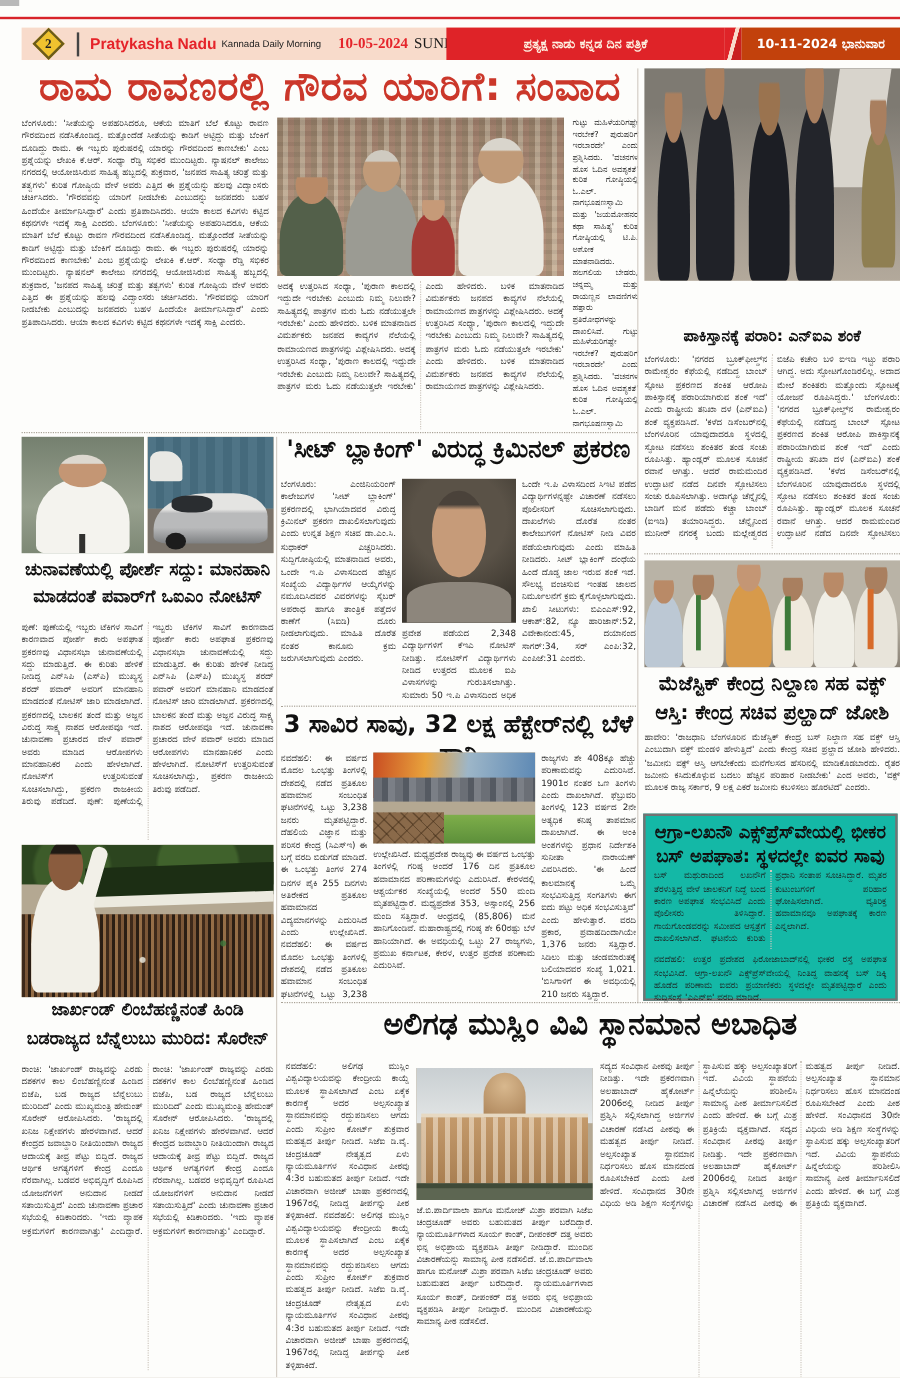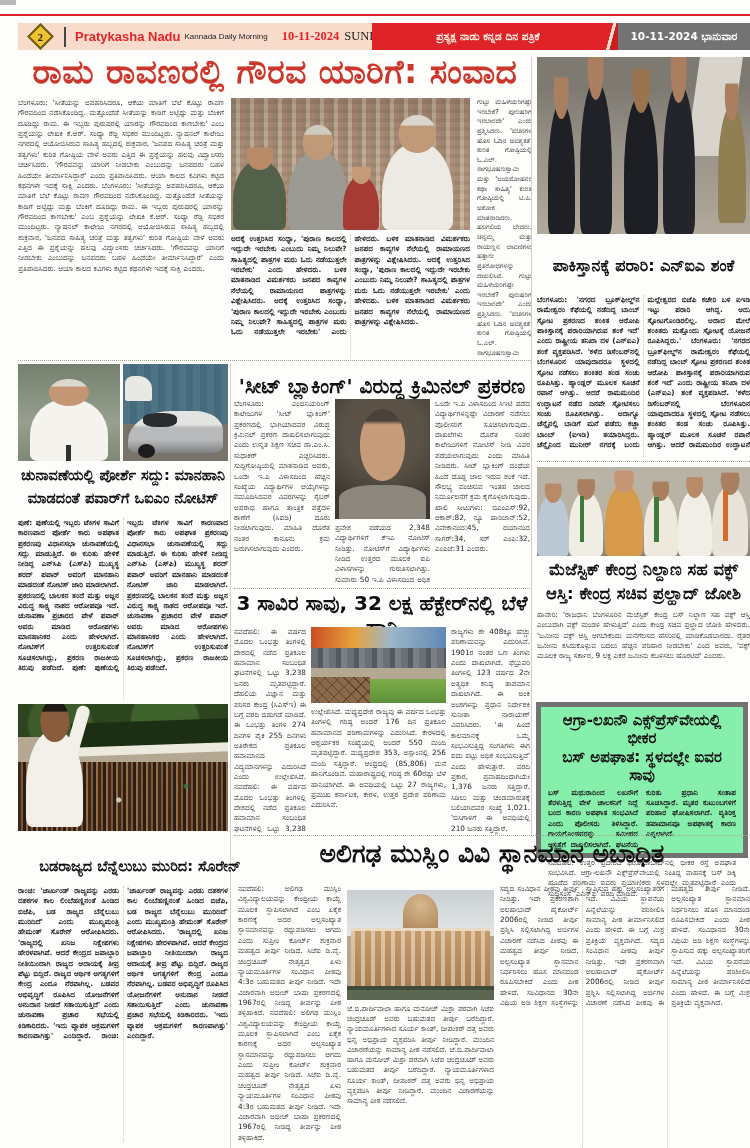--- a/index.html
+++ b/index.html
@@ -18,32 +18,32 @@
   .m-en{font-family:"Liberation Sans",sans-serif;font-weight:bold;font-size:13px;color:#e5242a;white-space:nowrap;}
   .m-sub{font-family:"Liberation Sans",sans-serif;font-size:8px;color:#222;margin-left:4px;white-space:nowrap;}
   .hdr-date{margin-left:14px;display:flex;gap:5px;align-items:baseline;font-family:"Liberation Serif",serif;
             font-size:12.5px;white-space:nowrap;}
   .hdr-date .d1{color:#e5242a;font-weight:bold;}
   .hdr-date .d2{color:#1a1a1a;}
   .red-band{position:absolute;left:354px;right:0;top:0;bottom:0;display:flex;}
   .band-title{flex:1;background:#df2328;color:#fdf3e3;display:flex;align-items:center;justify-content:center;
               font-size:10.5px;font-weight:bold;}
   .band-slash{width:14px;background:linear-gradient(105deg,#df2328 42%,#f8dbcb 44%,#f8dbcb 58%,#c9201f 60%);}
-  .band-date{width:132px;background:#737373;color:#fff;display:flex;align-items:center;justify-content:center;
+  .band-date{width:132px;background:#c2410c;color:#fff;display:flex;align-items:center;justify-content:center;
              font-size:10.5px;font-weight:bold;}
   
   .vrule{width:1px;background:#d4cec6;}
   .hdot{border-top:1px dotted #a9a296;height:0;}
   
   .hl{font-weight:700;color:#101010;text-align:center;line-height:1.18;}
   .lead-hl{top:52px;left:18px;width:514px;font-size:33px;font-weight:800;color:#cb372a;
            white-space:nowrap;text-align:center;letter-spacing:.5px;}
   
   .bt{font-size:7.3px;line-height:1.42;text-align:justify;color:#1c1c1c;overflow:hidden;word-break:break-word;}
-  .cols2{column-count:2;column-gap:8px;column-rule:1px dotted #cfc9c0;font-weight:bold;}
+  .cols2{column-count:2;column-gap:8px;column-rule:1px dotted #cfc9c0;}
   .cols3{column-count:3;column-gap:7px;column-rule:1px dotted #cfc9c0;}
   
   .ph{overflow:hidden;background:#b4a892;}
   .ph i,.ph b{position:absolute;display:block;}
   .p{position:absolute;border-radius:46% 46% 10% 10%/58% 58% 10% 10%;}
   .p::before{content:"";position:absolute;left:50%;transform:translateX(-50%);top:-32%;width:52%;height:44%;
              border-radius:50%;background:linear-gradient(180deg,var(--hair,transparent) 0 26%,var(--skin,#c69a78) 30%);}
   .ph-audience{background:
      repeating-linear-gradient(90deg,rgba(102,72,48,.25) 0 5px,rgba(255,240,220,.16) 5px 9px,rgba(140,60,50,.2) 9px 14px),
      repeating-linear-gradient(0deg,rgba(0,0,0,.07) 0 4px,transparent 4px 9px),
@@ -87,40 +87,40 @@
      linear-gradient(#6b4f38,#3a2b1e);}
   .ph-rally .speaker{left:4%;bottom:3%;width:27%;height:76%;}
   .ph-rally .arm{left:25%;top:1%;width:6%;height:42%;background:#f2f0e8;transform:rotate(16deg);border-radius:6px;}
   .ph-court .sky{top:0;left:0;width:100%;height:42%;background:linear-gradient(#c9cfd2,#e3e6e6);}
   .ph-court .dome{left:38%;top:4%;width:24%;height:36%;border-radius:50% 50% 12% 12%;
      background:radial-gradient(circle at 50% 28%,#d8b88e,#a87f54);}
   .ph-court .bldg{left:3%;bottom:13%;width:94%;height:50%;border-top:3px solid #e7d9c2;
      background:repeating-linear-gradient(90deg,rgba(255,250,240,.45) 0 4px,transparent 4px 10px),
      linear-gradient(180deg,#c49a6b,#a97f52);}
   .ph-court .lawn{left:0;bottom:0;width:100%;height:13%;background:linear-gradient(#3f4a38 0 30%,#5d6652 32%);}
-  .bus-box{border:5px solid #737373;background:#86efac;box-sizing:border-box;padding:5px 7px;margin-top:24px;}
+  .bus-box{border:2px solid #737373;background:#14b8a6;box-sizing:border-box;padding:5px 7px;}
   .bus-box .hl{position:static;}
 </style>
 </head>
 <body>
 
 <div class="page">
 
   <div class="abs corner-mark"></div>
   <div class="abs topline"></div>
 
   <div class="abs header">
     <div class="diamond">
       <span>2</span>
     </div>
     <div class="hdr-div"></div>
     <span class="m-en">Pratykasha Nadu</span>
     <span class="m-sub">Kannada Daily Morning</span>
     <span class="hdr-date">
-      <span class="d1">10-11-2024</span>
+      <span class="d1">10-05-2024</span>
       <span class="d2">SUNDAY</span>
     </span>
     <div class="red-band">
       <div class="band-title">ಪ್ರತ್ಯಕ್ಷ ನಾಡು ಕನ್ನಡ ದಿನ ಪತ್ರಿಕೆ</div>
       <div class="band-slash"></div>
       <div class="band-date">10-11-2024 ಭಾನುವಾರ</div>
     </div>
   </div>
 
   <div class="abs lead-hl">ರಾಮ ರಾವಣರಲ್ಲಿ ಗೌರವ ಯಾರಿಗೆ: ಸಂವಾದ</div>
@@ -142,21 +142,21 @@
   <div class="abs hdot" style="top:360px;left:18px;width:513px;"></div>
 
   <div class="abs ph ph-police" style="top:57px;left:537px;width:213px;height:177px;">
     <i class="wall"></i>
     <i class="p" style="--skin:#a97f5f;background:#1e2026;left:5%;bottom:0;width:13%;height:74%;"></i>
     <i class="p" style="--skin:#a97f5f;background:#202228;left:20%;bottom:0;width:15%;height:86%;"></i>
     <i class="p" style="--skin:#9a734f;background:#1c1e24;left:41%;bottom:0;width:16%;height:78%;"></i>
     <i class="p" style="--skin:#a97f5f;background:#23252b;left:59%;bottom:0;width:15%;height:84%;"></i>
     <i class="p" style="--skin:#a97f5f;background:#8f7f52;right:2%;bottom:6%;width:13%;height:66%;"></i>
   </div>
-  <div class="abs hl" style="top:257px;left:537px;width:213px;font-size:16px;">ಪಾಕಿಸ್ತಾನಕ್ಕೆ ಪರಾರಿ: ಎನ್‌ಐಎ ಶಂಕೆ</div>
+  <div class="abs hl" style="top:273px;left:537px;width:213px;font-size:13px;">ಪಾಕಿಸ್ತಾನಕ್ಕೆ ಪರಾರಿ: ಎನ್‌ಐಎ ಶಂಕೆ</div>
   <div class="abs bt cols2" style="top:295px;left:537px;width:213px;height:162px;">ಬೆಂಗಳೂರು: 'ನಗರದ ಬ್ರೂಕ್‌ಫೀಲ್ಡ್‌ನ ರಾಮೇಶ್ವರಂ ಕೆಫೆಯಲ್ಲಿ ನಡೆದಿದ್ದ ಬಾಂಬ್ ಸ್ಫೋಟ ಪ್ರಕರಣದ ಶಂಕಿತ ಆರೋಪಿ ಪಾಕಿಸ್ತಾನಕ್ಕೆ ಪರಾರಿಯಾಗಿರುವ ಶಂಕೆ ಇದೆ' ಎಂದು ರಾಷ್ಟ್ರೀಯ ತನಿಖಾ ದಳ (ಎನ್‌ಐಎ) ಶಂಕೆ ವ್ಯಕ್ತಪಡಿಸಿದೆ. 'ಕಳೆದ ಡಿಸೆಂಬರ್‌ನಲ್ಲಿ ಬೆಂಗಳೂರಿನ ಯಾವುದಾದರೂ ಸ್ಥಳದಲ್ಲಿ ಸ್ಫೋಟ ನಡೆಸಲು ಶಂಕಿತರ ತಂಡ ಸಂಚು ರೂಪಿಸಿತ್ತು. ಹ್ಯಾಂಡ್ಲರ್ ಮೂಲಕ ಸೂಚನೆ ರವಾನೆ ಆಗಿತ್ತು. ಆದರೆ ರಾಮಮಂದಿರ ಉದ್ಘಾಟನೆ ನಡೆದ ದಿನವೇ ಸ್ಫೋಟಿಸಲು ಸಂಚು ರೂಪಿಸಲಾಗಿತ್ತು. ಅದಾಗ್ಯೂ ಚೆನ್ನೈನಲ್ಲಿ ಬಾಡಿಗೆ ಮನೆ ಪಡೆದು ಕಚ್ಚಾ ಬಾಂಬ್ (ಐಇಡಿ) ತಯಾರಿಸಿದ್ದರು. ಚೆನ್ನೈನಿಂದ ಮುನೀರ್ ನಗರಕ್ಕೆ ಬಂದು ಮಲ್ಲೇಶ್ವರದ ಬಿಜೆಪಿ ಕಚೇರಿ ಬಳಿ ಐಇಡಿ ಇಟ್ಟು ಪರಾರಿ ಆಗಿದ್ದ. ಅದು ಸ್ಫೋಟಗೊಂಡಿರಲಿಲ್ಲ. ಅದಾದ ಮೇಲೆ ಶಂಕಿತರು ಮತ್ತೊಂದು ಸ್ಫೋಟಕ್ಕೆ ಯೋಜನೆ ರೂಪಿಸಿದ್ದರು.' ಬೆಂಗಳೂರು: 'ನಗರದ ಬ್ರೂಕ್‌ಫೀಲ್ಡ್‌ನ ರಾಮೇಶ್ವರಂ ಕೆಫೆಯಲ್ಲಿ ನಡೆದಿದ್ದ ಬಾಂಬ್ ಸ್ಫೋಟ ಪ್ರಕರಣದ ಶಂಕಿತ ಆರೋಪಿ ಪಾಕಿಸ್ತಾನಕ್ಕೆ ಪರಾರಿಯಾಗಿರುವ ಶಂಕೆ ಇದೆ' ಎಂದು ರಾಷ್ಟ್ರೀಯ ತನಿಖಾ ದಳ (ಎನ್‌ಐಎ) ಶಂಕೆ ವ್ಯಕ್ತಪಡಿಸಿದೆ. 'ಕಳೆದ ಡಿಸೆಂಬರ್‌ನಲ್ಲಿ ಬೆಂಗಳೂರಿನ ಯಾವುದಾದರೂ ಸ್ಥಳದಲ್ಲಿ ಸ್ಫೋಟ ನಡೆಸಲು ಶಂಕಿತರ ತಂಡ ಸಂಚು ರೂಪಿಸಿತ್ತು. ಹ್ಯಾಂಡ್ಲರ್ ಮೂಲಕ ಸೂಚನೆ ರವಾನೆ ಆಗಿತ್ತು. ಆದರೆ ರಾಮಮಂದಿರ ಉದ್ಘಾಟನೆ ನಡೆದ ದಿನವೇ ಸ್ಫೋಟಿಸಲು ಸಂಚು ರೂಪಿಸಲಾಗಿತ್ತು. ಅದಾಗ್ಯೂ ಚೆನ್ನೈನಲ್ಲಿ ಬಾಡಿಗೆ ಮನೆ ಪಡೆದು ಕಚ್ಚಾ ಬಾಂಬ್ (ಐಇಡಿ) ತಯಾರಿಸಿದ್ದರು. ಚೆನ್ನೈನಿಂದ ಮುನೀರ್ ನಗರಕ್ಕೆ ಬಂದು ಮಲ್ಲೇಶ್ವರದ ಬಿಜೆಪಿ ಕಚೇರಿ ಬಳಿ ಐಇಡಿ ಇಟ್ಟು ಪರಾರಿ ಆಗಿದ್ದ. ಅದು ಸ್ಫೋಟಗೊಂಡಿರಲಿಲ್ಲ. ಅದಾದ ಮೇಲೆ ಶಂಕಿತರು ಮತ್ತೊಂದು ಸ್ಫೋಟಕ್ಕೆ ಯೋಜನೆ ರೂಪಿಸಿದ್ದರು.'</div>
 
   <div class="abs hdot" style="top:461px;left:537px;width:213px;"></div>
 
   <div class="abs ph ph-waqf" style="top:467px;left:537px;width:213px;height:89px;">
     <i class="p" style="--skin:#b98a67;background:#bcc8d4;left:0;bottom:0;width:15%;height:68%;"></i>
     <i class="p" style="--skin:#a97f5f;--scarf:#3e7a3a;background:#efede4;left:15%;bottom:0;width:16%;height:72%;"></i>
     <i class="p" style="--skin:#c49674;background:#d79a4b;left:32%;bottom:0;width:18%;height:80%;"></i>
     <i class="p" style="--skin:#a97f5f;--scarf:#3e7a3a;background:#efe9dd;left:50%;bottom:0;width:16%;height:70%;"></i>
     <i class="p" style="--skin:#b98a67;background:#f0eee6;left:66%;bottom:0;width:16%;height:74%;"></i>
@@ -166,21 +166,21 @@
   <div class="abs hl" style="top:584px;left:537px;width:213px;font-size:16.5px;">ಆಸ್ತಿ: ಕೇಂದ್ರ ಸಚಿವ ಪ್ರಲ್ಹಾದ್ ಜೋಶಿ</div>
   <div class="abs bt" style="top:610px;left:537px;width:213px;height:64px;">ಹಾವೇರಿ: 'ರಾಜಧಾನಿ ಬೆಂಗಳೂರಿನ ಮೆಜೆಸ್ಟಿಕ್ ಕೇಂದ್ರ ಬಸ್ ನಿಲ್ದಾಣ ಸಹ ವಕ್ಫ್ ಆಸ್ತಿ ಎಂಬುದಾಗಿ ವಕ್ಫ್ ಮಂಡಳಿ ಹೇಳುತ್ತಿದೆ' ಎಂದು ಕೇಂದ್ರ ಸಚಿವ ಪ್ರಲ್ಹಾದ ಜೋಶಿ ಹೇಳಿದರು. 'ಜಮೀನು ವಕ್ಫ್ ಆಸ್ತಿ ಆಗಬೇಕೆಂದು ಮನೆಗೆಲಸದ ಹೆಸರಿನಲ್ಲಿ ಮಾಡಿಕೊಡಬಾರದು. ರೈತರ ಜಮೀನು ಕಸಿದುಕೊಳ್ಳುವ ಬದಲು ಹೆಚ್ಚಿನ ಪರಿಹಾರ ನೀಡಬೇಕು' ಎಂದ ಅವರು, 'ವಕ್ಫ್ ಮೂಲಕ ರಾಜ್ಯ ಸರ್ಕಾರ, 9 ಲಕ್ಷ ಎಕರೆ ಜಮೀನು ಕಬಳಿಸಲು ಹೊರಟಿದೆ' ಎಂದರು.</div>
 
   <div class="abs bus-box" style="top:678px;left:536px;width:212px;height:156px;">
     <div class="hl" style="font-size:15px;">ಆಗ್ರಾ-ಲಖನೌ ಎಕ್ಸ್‌ಪ್ರೆಸ್‌ವೇಯಲ್ಲಿ ಭೀಕರ</div>
     <div class="hl" style="font-size:15px;margin-top:2px;">ಬಸ್ ಅಪಘಾತ: ಸ್ಥಳದಲ್ಲೇ ಐವರ ಸಾವು</div>
     <div class="bt cols2" style="margin-top:3px;height:66px;">ಬಸ್ ಮಥುರಾದಿಂದ ಲಖನೌಗೆ ತೆರಳುತ್ತಿದ್ದ ವೇಳೆ ಚಾಲಕನಿಗೆ ನಿದ್ದೆ ಬಂದ ಕಾರಣ ಅಪಘಾತ ಸಂಭವಿಸಿದೆ ಎಂದು ಪೊಲೀಸರು ತಿಳಿಸಿದ್ದಾರೆ. ಗಾಯಗೊಂಡವರನ್ನು ಸಮೀಪದ ಆಸ್ಪತ್ರೆಗೆ ದಾಖಲಿಸಲಾಗಿದೆ. ಘಟನೆಯ ಕುರಿತು ಪ್ರಧಾನಿ ಸಂತಾಪ ಸೂಚಿಸಿದ್ದಾರೆ. ಮೃತರ ಕುಟುಂಬಗಳಿಗೆ ಪರಿಹಾರ ಘೋಷಿಸಲಾಗಿದೆ. ವ್ಯತಿರಿಕ್ತ ಹವಾಮಾನವೂ ಅಪಘಾತಕ್ಕೆ ಕಾರಣ ಎನ್ನಲಾಗಿದೆ.</div>
     <div class="bt" style="margin-top:4px;height:46px;">ನವದೆಹಲಿ: ಉತ್ತರ ಪ್ರದೇಶದ ಫಿರೋಜಾಬಾದ್‌ನಲ್ಲಿ ಭೀಕರ ರಸ್ತೆ ಅಪಘಾತ ಸಂಭವಿಸಿದೆ. ಆಗ್ರಾ-ಲಖನೌ ಎಕ್ಸ್‌ಪ್ರೆಸ್‌ವೇಯಲ್ಲಿ ನಿಂತಿದ್ದ ವಾಹನಕ್ಕೆ ಬಸ್ ಡಿಕ್ಕಿ ಹೊಡೆದ ಪರಿಣಾಮ ಐವರು ಪ್ರಯಾಣಿಕರು ಸ್ಥಳದಲ್ಲೇ ಮೃತಪಟ್ಟಿದ್ದಾರೆ ಎಂದು ಸುದ್ದಿಸಂಸ್ಥೆ 'ಎಎನ್‌ಐ' ವರದಿ ಮಾಡಿದೆ.</div>
   </div>
 
-  <div class="abs hl" style="top:375px;left:234px;width:296px;font-size:20px;">'ಸೀಟ್ ಬ್ಲಾಕಿಂಗ್' ವಿರುದ್ಧ ಕ್ರಿಮಿನಲ್ ಪ್ರಕರಣ</div>
+  <div class="abs hl" style="top:363px;left:234px;width:296px;font-size:20px;">'ಸೀಟ್ ಬ್ಲಾಕಿಂಗ್' ವಿರುದ್ಧ ಕ್ರಿಮಿನಲ್ ಪ್ರಕರಣ</div>
   <div class="abs" style="top:399px;left:234px;width:296px;height:186px;">
     <div class="abs bt" style="left:0;top:0;width:96px;height:186px;">ಬೆಂಗಳೂರು: ಎಂಜಿನಿಯರಿಂಗ್ ಕಾಲೇಜುಗಳ 'ಸೀಟ್ ಬ್ಲಾಕಿಂಗ್' ಪ್ರಕರಣದಲ್ಲಿ ಭಾಗಿಯಾದವರ ವಿರುದ್ಧ ಕ್ರಿಮಿನಲ್ ಪ್ರಕರಣ ದಾಖಲಿಸಲಾಗುವುದು ಎಂದು ಉನ್ನತ ಶಿಕ್ಷಣ ಸಚಿವ ಡಾ.ಎಂ.ಸಿ. ಸುಧಾಕರ್ ಎಚ್ಚರಿಸಿದರು. ಸುದ್ದಿಗೋಷ್ಠಿಯಲ್ಲಿ ಮಾತನಾಡಿದ ಅವರು, ಒಂದೇ ಇ.ಪಿ ವಿಳಾಸದಿಂದ ಹೆಚ್ಚಿನ ಸಂಖ್ಯೆಯ ವಿದ್ಯಾರ್ಥಿಗಳ ಆಯ್ಕೆಗಳನ್ನು ನಮೂದಿಸಿದವರ ವಿವರಗಳನ್ನು ಸೈಬರ್ ಅಪರಾಧ ಹಾಗೂ ತಾಂತ್ರಿಕ ಪತ್ತೆದಳ ಠಾಣೆಗೆ (ಸಿಐಡಿ) ದೂರು ನೀಡಲಾಗುವುದು. ಮಾಹಿತಿ ದೊರೆತ ನಂತರ ಕಾನೂನು ಕ್ರಮ ಜರುಗಿಸಲಾಗುವುದು ಎಂದರು.</div>
     <div class="abs ph ph-portrait" style="left:101px;top:0;width:95px;height:120px;">
       <i class="head"></i>
         <i class="sh"></i>
     </div>
     <div class="abs bt" style="left:101px;top:124px;width:95px;height:62px;">ಪ್ರವೇಶ ಪಡೆಯದ 2,348 ವಿದ್ಯಾರ್ಥಿಗಳಿಗೆ ಕೆಇಎ ನೋಟಿಸ್ ನೀಡಿತ್ತು. ನೋಟಿಸ್‌ಗೆ ವಿದ್ಯಾರ್ಥಿಗಳು ನೀಡಿದ ಉತ್ತರದ ಮೂಲಕ ಐಪಿ ವಿಳಾಸಗಳನ್ನು ಗುರುತಿಸಲಾಗಿತ್ತು. ಸುಮಾರು 50 ಇ.ಪಿ ವಿಳಾಸದಿಂದ ಅಧಿಕ ಸಂಖ್ಯೆಯ ವಿದ್ಯಾರ್ಥಿಗಳು ಬಹು ಬೇಡಿಕೆ ಇರುವ ಕೋರ್ಸ್‌ಗಳ ಸೀಟು ಪಡೆದಿರುವುದು ದೃಢಪಟ್ಟಿದೆ ಎಂದರು.</div>
     <div class="abs bt" style="left:201px;top:0;width:95px;height:186px;">ಒಂದೇ ಇ.ಪಿ ವಿಳಾಸದಿಂದ ಸಿಇಟಿ ಪಡೆದ ವಿದ್ಯಾರ್ಥಿಗಳನ್ನಷ್ಟೇ ವಿಚಾರಣೆ ನಡೆಸಲು ಪೊಲೀಸರಿಗೆ ಸೂಚಿಸಲಾಗುವುದು. ದಾಖಲೆಗಳು ದೊರೆತ ನಂತರ ಕಾಲೇಜುಗಳಿಗೆ ನೋಟಿಸ್ ನೀಡಿ ವಿವರ ಪಡೆಯಲಾಗುವುದು ಎಂದು ಮಾಹಿತಿ ನೀಡಿದರು. ಸೀಟ್ ಬ್ಲಾಕಿಂಗ್ ದಂಧೆಯ ಹಿಂದೆ ದೊಡ್ಡ ಜಾಲ ಇರುವ ಶಂಕೆ ಇದೆ. ಸೌಲಭ್ಯ ವಂಚಿಸುವ ಇಂತಹ ಜಾಲದ ನಿರ್ಮೂಲನೆಗೆ ಕ್ರಮ ಕೈಗೊಳ್ಳಲಾಗುವುದು. ಖಾಲಿ ಸೀಟುಗಳು: ಬಿಎಂಎಸ್:92, ಆಕಾಶ್:82, ನ್ಯೂ ಹಾರಿಜಾನ್:52, ವಿವೇಕಾನಂದ:45, ದಯಾನಂದ ಸಾಗರ್:34, ಸರ್ ಎಂಪಿ:32, ಎಂಪಿಜೆ:31 ಎಂದರು.</div>
   </div>
 
@@ -214,21 +214,22 @@
   <div class="abs bt cols2" style="top:518px;left:18px;width:210px;height:182px;">ಪುಣೆ: ಪುಣೆಯಲ್ಲಿ ಇಬ್ಬರು ಟೆಕಿಗಳ ಸಾವಿಗೆ ಕಾರಣವಾದ ಪೋರ್ಶೆ ಕಾರು ಅಪಘಾತ ಪ್ರಕರಣವು ವಿಧಾನಸಭಾ ಚುನಾವಣೆಯಲ್ಲಿ ಸದ್ದು ಮಾಡುತ್ತಿದೆ. ಈ ಕುರಿತು ಹೇಳಿಕೆ ನೀಡಿದ್ದ ಎನ್‌ಸಿಪಿ (ಎಸ್‌ಪಿ) ಮುಖ್ಯಸ್ಥ ಶರದ್ ಪವಾರ್ ಅವರಿಗೆ ಮಾನಹಾನಿ ಮಾಡದಂತೆ ನೋಟಿಸ್ ಜಾರಿ ಮಾಡಲಾಗಿದೆ. ಪ್ರಕರಣದಲ್ಲಿ ಬಾಲಕನ ತಂದೆ ಮತ್ತು ಅಜ್ಜನ ವಿರುದ್ಧ ಸಾಕ್ಷ್ಯ ನಾಶದ ಆರೋಪವೂ ಇದೆ. ಚುನಾವಣಾ ಪ್ರಚಾರದ ವೇಳೆ ಪವಾರ್ ಅವರು ಮಾಡಿದ ಆರೋಪಗಳು ಮಾನಹಾನಿಕರ ಎಂದು ಹೇಳಲಾಗಿದೆ. ನೋಟಿಸ್‌ಗೆ ಉತ್ತರಿಸುವಂತೆ ಸೂಚಿಸಲಾಗಿದ್ದು, ಪ್ರಕರಣ ರಾಜಕೀಯ ತಿರುವು ಪಡೆದಿದೆ. ಪುಣೆ: ಪುಣೆಯಲ್ಲಿ ಇಬ್ಬರು ಟೆಕಿಗಳ ಸಾವಿಗೆ ಕಾರಣವಾದ ಪೋರ್ಶೆ ಕಾರು ಅಪಘಾತ ಪ್ರಕರಣವು ವಿಧಾನಸಭಾ ಚುನಾವಣೆಯಲ್ಲಿ ಸದ್ದು ಮಾಡುತ್ತಿದೆ. ಈ ಕುರಿತು ಹೇಳಿಕೆ ನೀಡಿದ್ದ ಎನ್‌ಸಿಪಿ (ಎಸ್‌ಪಿ) ಮುಖ್ಯಸ್ಥ ಶರದ್ ಪವಾರ್ ಅವರಿಗೆ ಮಾನಹಾನಿ ಮಾಡದಂತೆ ನೋಟಿಸ್ ಜಾರಿ ಮಾಡಲಾಗಿದೆ. ಪ್ರಕರಣದಲ್ಲಿ ಬಾಲಕನ ತಂದೆ ಮತ್ತು ಅಜ್ಜನ ವಿರುದ್ಧ ಸಾಕ್ಷ್ಯ ನಾಶದ ಆರೋಪವೂ ಇದೆ. ಚುನಾವಣಾ ಪ್ರಚಾರದ ವೇಳೆ ಪವಾರ್ ಅವರು ಮಾಡಿದ ಆರೋಪಗಳು ಮಾನಹಾನಿಕರ ಎಂದು ಹೇಳಲಾಗಿದೆ. ನೋಟಿಸ್‌ಗೆ ಉತ್ತರಿಸುವಂತೆ ಸೂಚಿಸಲಾಗಿದ್ದು, ಪ್ರಕರಣ ರಾಜಕೀಯ ತಿರುವು ಪಡೆದಿದೆ.</div>
 
   <div class="abs ph ph-rally" style="top:704px;left:18px;width:210px;height:127px;">
     <i class="trees"></i>
       <i class="canopy"></i>
       <i class="canlight"></i>
       <i class="crowd"></i>
     <i class="p speaker" style="--skin:#8a5c3e;--hair:#1f1a14;background:#f2f0e8;"></i>
     <i class="arm"></i>
   </div>
-  <div class="abs hl" style="top:858px;left:35px;width:210px;font-size:14.5px;text-align:center;">ಬಡರಾಜ್ಯದ ಬೆನ್ನೆಲುಬು ಮುರಿದ: ಸೊರೇನ್</div>
+  <div class="abs hl" style="top:834px;left:18px;width:210px;font-size:14.5px;">ಜಾರ್ಖಂಡ್ ಲಿಂಬೆಹಣ್ಣಿನಂತೆ ಹಿಂಡಿ</div>
+  <div class="abs hl" style="top:858px;left:18px;width:210px;font-size:14.5px;text-align:center;">ಬಡರಾಜ್ಯದ ಬೆನ್ನೆಲುಬು ಮುರಿದ: ಸೊರೇನ್</div>
   <div class="abs bt cols2" style="top:886px;left:18px;width:210px;height:256px;">ರಾಂಚಿ: 'ಜಾರ್ಖಂಡ್ ರಾಜ್ಯವನ್ನು ಎರಡು ದಶಕಗಳ ಕಾಲ ಲಿಂಬೆಹಣ್ಣಿನಂತೆ ಹಿಂಡಿದ ಬಿಜೆಪಿ, ಬಡ ರಾಜ್ಯದ ಬೆನ್ನೆಲುಬು ಮುರಿದಿದೆ' ಎಂದು ಮುಖ್ಯಮಂತ್ರಿ ಹೇಮಂತ್ ಸೊರೇನ್ ಆರೋಪಿಸಿದರು. 'ರಾಜ್ಯದಲ್ಲಿ ಖನಿಜ ನಿಕ್ಷೇಪಗಳು ಹೇರಳವಾಗಿವೆ. ಆದರೆ ಕೇಂದ್ರದ ಜವಾಬ್ದಾರಿ ನೀತಿಯಿಂದಾಗಿ ರಾಜ್ಯದ ಆದಾಯಕ್ಕೆ ತೀವ್ರ ಪೆಟ್ಟು ಬಿದ್ದಿದೆ. ರಾಜ್ಯದ ಆರ್ಥಿಕ ಅಗತ್ಯಗಳಿಗೆ ಕೇಂದ್ರ ಎಂದೂ ನೆರವಾಗಿಲ್ಲ. ಬಡವರ ಅಭಿವೃದ್ಧಿಗೆ ರೂಪಿಸಿದ ಯೋಜನೆಗಳಿಗೆ ಅನುದಾನ ನೀಡದೆ ಸತಾಯಿಸುತ್ತಿದೆ' ಎಂದು ಚುನಾವಣಾ ಪ್ರಚಾರ ಸಭೆಯಲ್ಲಿ ಕಿಡಿಕಾರಿದರು. 'ಇದು ವ್ಯಾಪಕ ಅಕ್ರಮಗಳಿಗೆ ಕಾರಣವಾಗಿತ್ತು' ಎಂದಿದ್ದಾರೆ. ರಾಂಚಿ: 'ಜಾರ್ಖಂಡ್ ರಾಜ್ಯವನ್ನು ಎರಡು ದಶಕಗಳ ಕಾಲ ಲಿಂಬೆಹಣ್ಣಿನಂತೆ ಹಿಂಡಿದ ಬಿಜೆಪಿ, ಬಡ ರಾಜ್ಯದ ಬೆನ್ನೆಲುಬು ಮುರಿದಿದೆ' ಎಂದು ಮುಖ್ಯಮಂತ್ರಿ ಹೇಮಂತ್ ಸೊರೇನ್ ಆರೋಪಿಸಿದರು. 'ರಾಜ್ಯದಲ್ಲಿ ಖನಿಜ ನಿಕ್ಷೇಪಗಳು ಹೇರಳವಾಗಿವೆ. ಆದರೆ ಕೇಂದ್ರದ ಜವಾಬ್ದಾರಿ ನೀತಿಯಿಂದಾಗಿ ರಾಜ್ಯದ ಆದಾಯಕ್ಕೆ ತೀವ್ರ ಪೆಟ್ಟು ಬಿದ್ದಿದೆ. ರಾಜ್ಯದ ಆರ್ಥಿಕ ಅಗತ್ಯಗಳಿಗೆ ಕೇಂದ್ರ ಎಂದೂ ನೆರವಾಗಿಲ್ಲ. ಬಡವರ ಅಭಿವೃದ್ಧಿಗೆ ರೂಪಿಸಿದ ಯೋಜನೆಗಳಿಗೆ ಅನುದಾನ ನೀಡದೆ ಸತಾಯಿಸುತ್ತಿದೆ' ಎಂದು ಚುನಾವಣಾ ಪ್ರಚಾರ ಸಭೆಯಲ್ಲಿ ಕಿಡಿಕಾರಿದರು. 'ಇದು ವ್ಯಾಪಕ ಅಕ್ರಮಗಳಿಗೆ ಕಾರಣವಾಗಿತ್ತು' ಎಂದಿದ್ದಾರೆ.</div>
 
   <div class="abs hdot" style="top:835px;left:234px;width:516px;"></div>
   <div class="abs hl" style="top:839px;left:234px;width:516px;font-size:25px;">ಅಲಿಗಢ ಮುಸ್ಲಿಂ ವಿವಿ ಸ್ಥಾನಮಾನ ಅಬಾಧಿತ</div>
   <div class="abs" style="top:884px;left:238px;width:512px;height:264px;">
     <div class="abs bt" style="left:0;top:0;width:103px;height:264px;">ನವದೆಹಲಿ: ಅಲಿಗಢ ಮುಸ್ಲಿಂ ವಿಶ್ವವಿದ್ಯಾಲಯವನ್ನು ಕೇಂದ್ರೀಯ ಕಾಯ್ದೆ ಮೂಲಕ ಸ್ಥಾಪಿಸಲಾಗಿದೆ ಎಂಬ ಏಕೈಕ ಕಾರಣಕ್ಕೆ ಅದರ ಅಲ್ಪಸಂಖ್ಯಾತ ಸ್ಥಾನಮಾನವನ್ನು ರದ್ದುಪಡಿಸಲು ಆಗದು ಎಂದು ಸುಪ್ರೀಂ ಕೋರ್ಟ್ ಶುಕ್ರವಾರ ಮಹತ್ವದ ತೀರ್ಪು ನೀಡಿದೆ. ಸಿಜೆಐ ಡಿ.ವೈ. ಚಂದ್ರಚೂಡ್ ನೇತೃತ್ವದ ಏಳು ನ್ಯಾಯಮೂರ್ತಿಗಳ ಸಂವಿಧಾನ ಪೀಠವು 4:3ರ ಬಹುಮತದ ತೀರ್ಪು ನೀಡಿದೆ. ಇದೇ ವಿಚಾರವಾಗಿ ಅಜೀಜ್ ಬಾಷಾ ಪ್ರಕರಣದಲ್ಲಿ 1967ರಲ್ಲಿ ನೀಡಿದ್ದ ತೀರ್ಪನ್ನು ಪೀಠ ತಳ್ಳಿಹಾಕಿದೆ. ನವದೆಹಲಿ: ಅಲಿಗಢ ಮುಸ್ಲಿಂ ವಿಶ್ವವಿದ್ಯಾಲಯವನ್ನು ಕೇಂದ್ರೀಯ ಕಾಯ್ದೆ ಮೂಲಕ ಸ್ಥಾಪಿಸಲಾಗಿದೆ ಎಂಬ ಏಕೈಕ ಕಾರಣಕ್ಕೆ ಅದರ ಅಲ್ಪಸಂಖ್ಯಾತ ಸ್ಥಾನಮಾನವನ್ನು ರದ್ದುಪಡಿಸಲು ಆಗದು ಎಂದು ಸುಪ್ರೀಂ ಕೋರ್ಟ್ ಶುಕ್ರವಾರ ಮಹತ್ವದ ತೀರ್ಪು ನೀಡಿದೆ. ಸಿಜೆಐ ಡಿ.ವೈ. ಚಂದ್ರಚೂಡ್ ನೇತೃತ್ವದ ಏಳು ನ್ಯಾಯಮೂರ್ತಿಗಳ ಸಂವಿಧಾನ ಪೀಠವು 4:3ರ ಬಹುಮತದ ತೀರ್ಪು ನೀಡಿದೆ. ಇದೇ ವಿಚಾರವಾಗಿ ಅಜೀಜ್ ಬಾಷಾ ಪ್ರಕರಣದಲ್ಲಿ 1967ರಲ್ಲಿ ನೀಡಿದ್ದ ತೀರ್ಪನ್ನು ಪೀಠ ತಳ್ಳಿಹಾಕಿದೆ.</div>
     <div class="abs ph ph-court" style="left:109px;top:6px;width:147px;height:110px;">
       <i class="sky"></i>
         <i class="dome"></i>
         <i class="bldg"></i>

